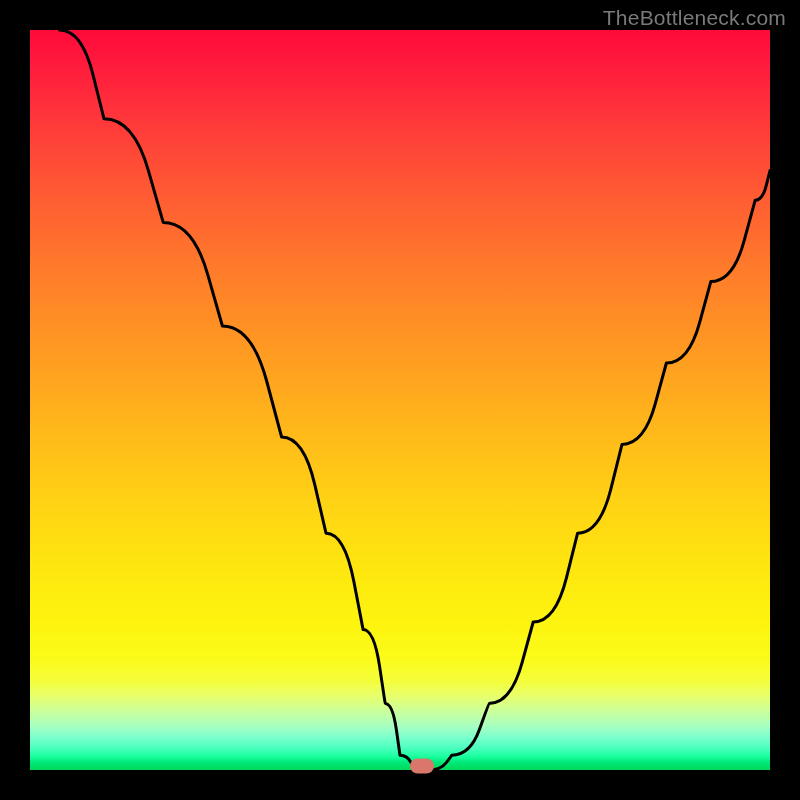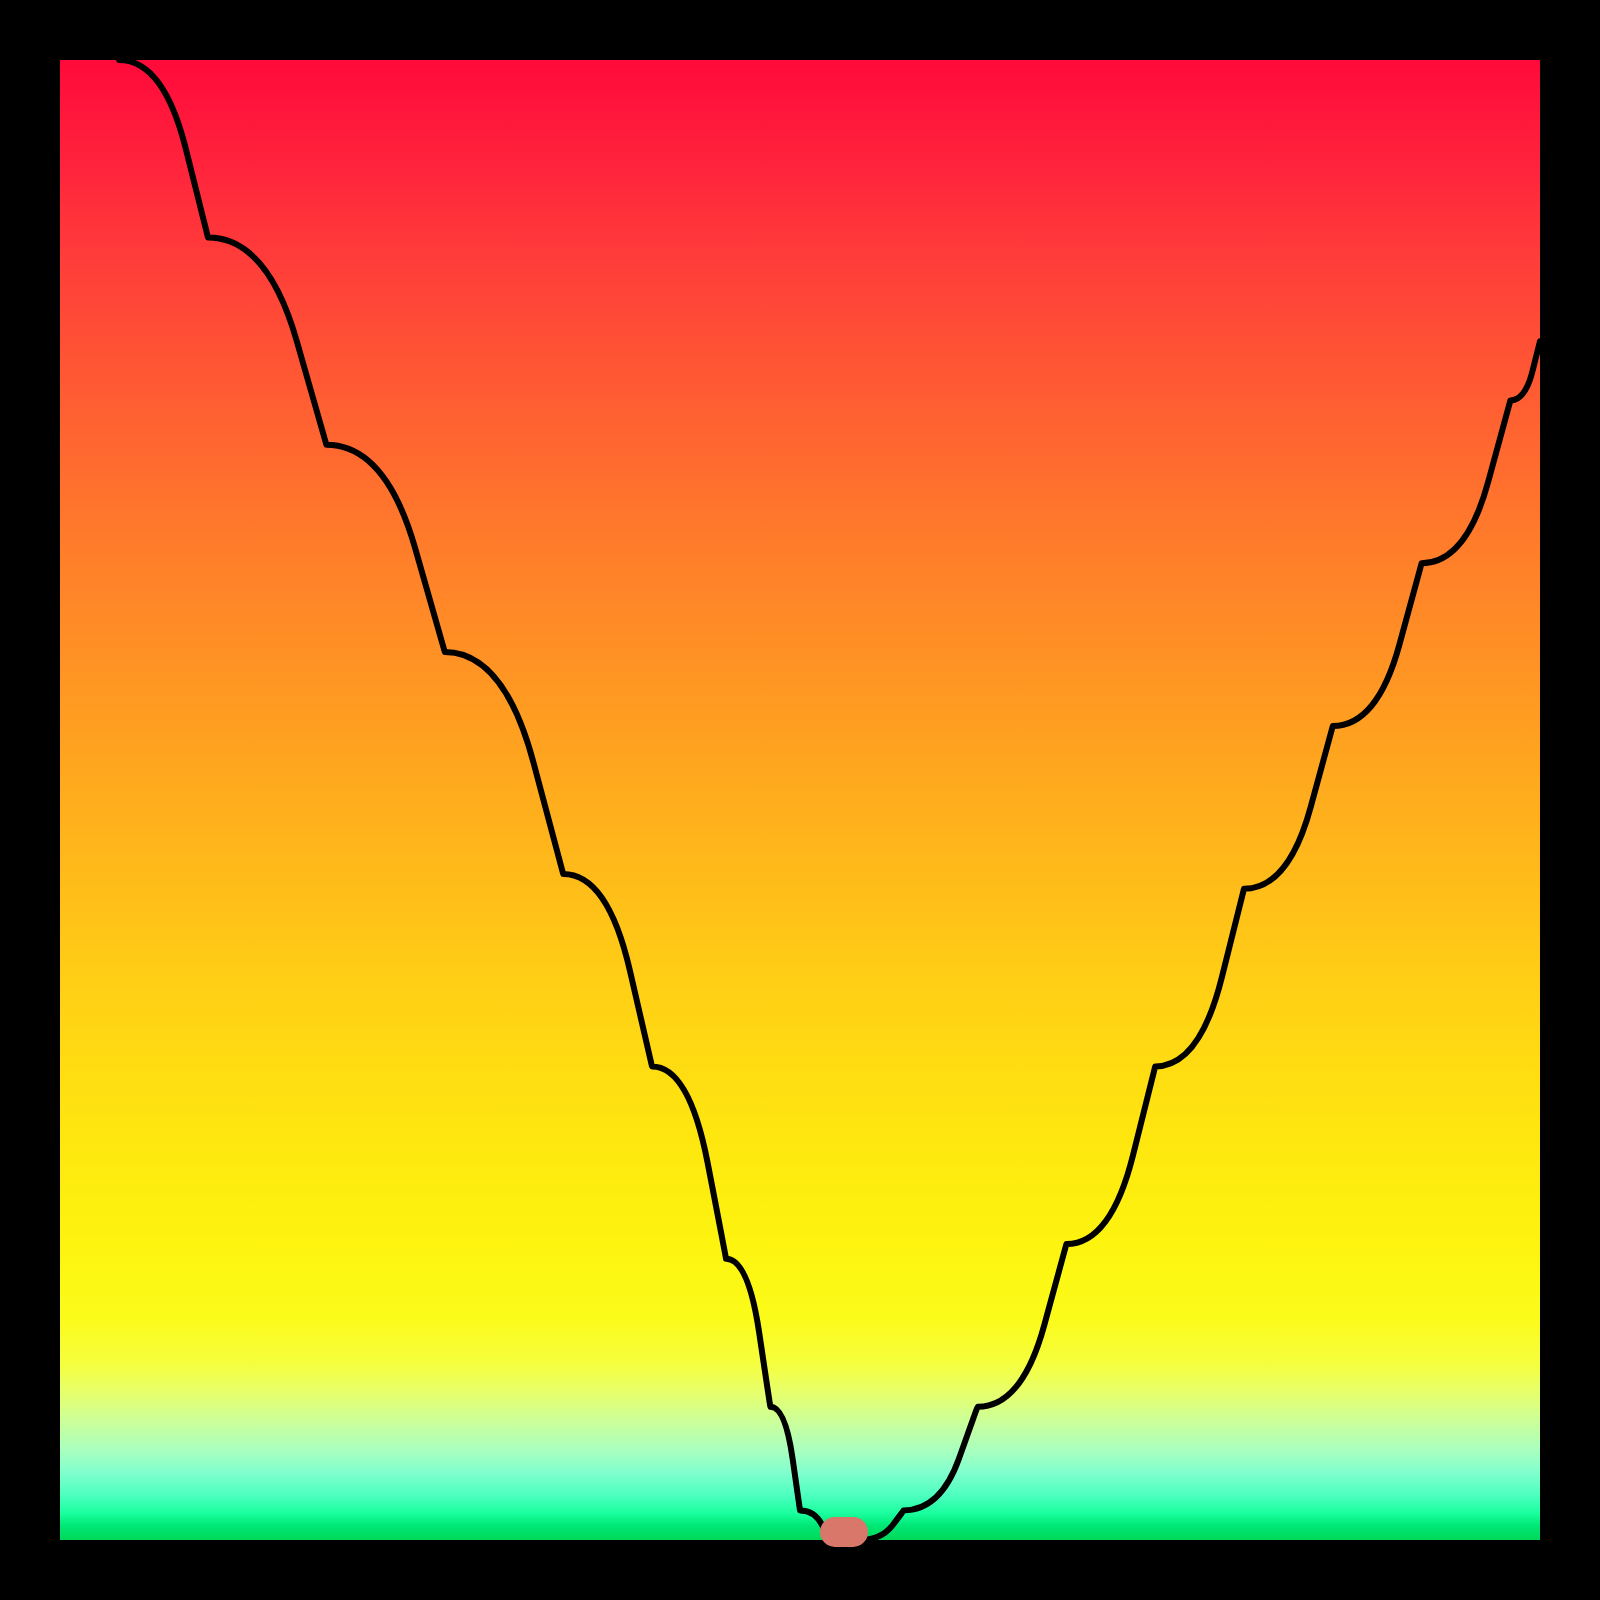--- a/index.html
+++ b/index.html
@@ -83,13 +83,14 @@
 
 <div class="frame">
 
   <div class="plot">
     <svg class="curve-svg" viewBox="0 0 740 740" preserveAspectRatio="none">
       <path class="curve-path" d="M 29.6 0.0 Q 51.8 0.0 62.9 44.4 T 74.0 88.8 Q 103.6 88.8 118.4 140.6 T 133.2 192.4 Q 162.8 192.4 177.6 244.2 T 192.4 296.0 Q 222.0 296.0 236.8 351.5 T 251.6 407.0 Q 273.8 407.0 284.9 455.1 T 296.0 503.2 Q 314.5 503.2 323.8 551.3 T 333.0 599.4 Q 344.1 599.4 349.6 636.4 T 355.2 673.4 Q 362.6 673.4 366.3 699.3 T 370.0 725.2 Q 377.4 725.2 381.1 732.6 T 384.8 740.0 Q 392.2 740.0 395.9 740.0 T 399.6 740.0 Q 410.7 740.0 416.3 732.6 T 421.8 725.2 Q 440.3 725.2 449.5 699.3 T 458.8 673.4 Q 481.0 673.4 492.1 632.7 T 503.2 592.0 Q 525.4 592.0 536.5 547.6 T 547.6 503.2 Q 569.8 503.2 580.9 458.8 T 592.0 414.4 Q 614.2 414.4 625.3 373.7 T 636.4 333.0 Q 658.6 333.0 669.7 292.3 T 680.8 251.6 Q 703.0 251.6 714.1 210.9 T 725.2 170.2 Q 732.6 170.2 736.3 155.4 T 740.0 140.6"></path>
     </svg>
     <div class="marker" style="left: 392.2px; top: 736px;"></div>
   </div>
 
+  <div class="watermark">TheBottleneck.com</div>
 </div>
 
 </body></html>

